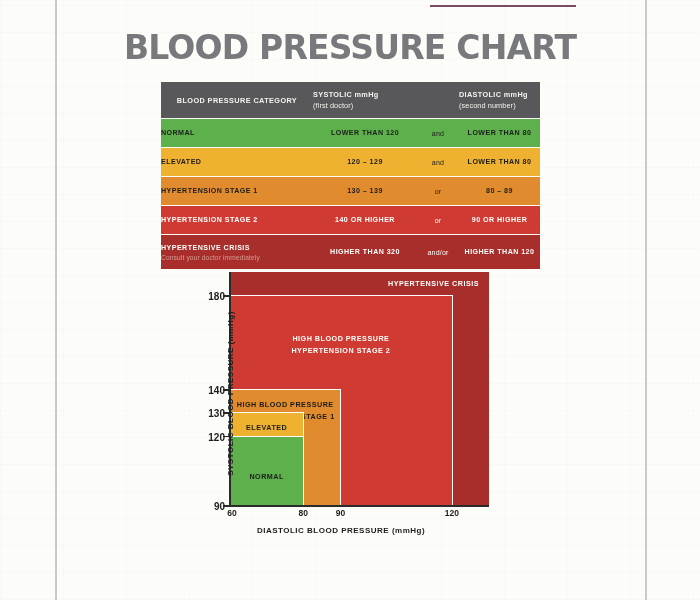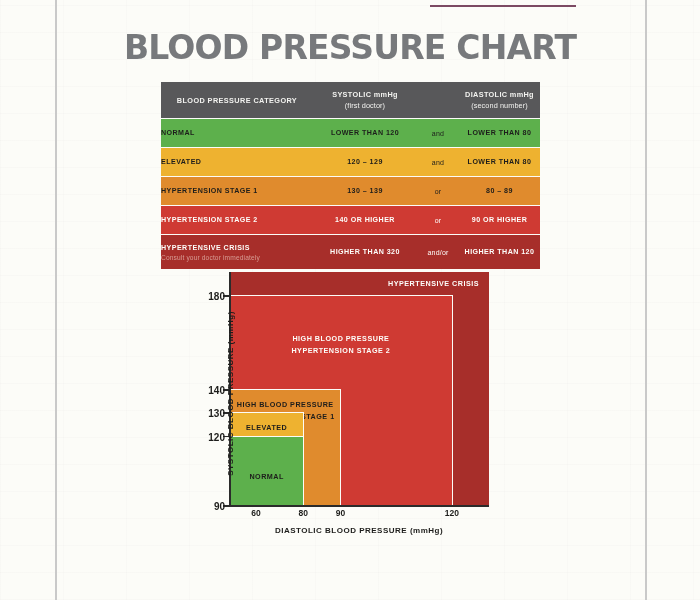--- a/index.html
+++ b/index.html
@@ -88,21 +88,21 @@
   .t-conj { width: 42px;  }
   .t-dia  { width: 81px;  }
 
   .hdr-row td {
     background: #58585a;
     color: #f2f2ef;
     height: 36px;
     font-size: 7.3px;
     font-weight: bold;
     letter-spacing: .35px;
-    text-align: center;
+    text-align: left;
   }
   .hdr-row td.t-cat {
     text-align: center;
     padding-left: 10px;
     letter-spacing: .4px;
   }
   .hdr-sub {
     display: block;
     font-weight: normal;
     margin-top: 2px;
@@ -235,21 +235,21 @@
     transform: rotate(-90deg);
     transform-origin: center center;
     font-size: 8px;
     font-weight: bold;
     letter-spacing: .5px;
     color: #1d1d1b;
     white-space: nowrap;
   }
   #x-axis-title {
     position: absolute;
-    left: 43px;
+    left: 25px;
     top: 254px;
     width: 260px;
     text-align: center;
     font-size: 8px;
     font-weight: bold;
     letter-spacing: .5px;
     color: #1d1d1b;
   }
 </style>
 </head>
@@ -366,21 +366,21 @@
       <div class="y-tick-mark" style="top:117px;"></div>
       <div class="y-tick-wrap" style="top:117.5px;">
         <div class="y-tick">140</div>
       </div>
 
       <div class="y-tick-mark" style="top:23.4px;"></div>
       <div class="y-tick-wrap" style="top:24px;">
         <div class="y-tick">180</div>
       </div>
 
-      <div class="x-tick" style="left:46px;margin-left:24px;">60</div>
+      <div class="x-tick" style="left:46px;">60</div>
       <div class="x-tick" style="left:117.3px;text-align:center;">80</div>
       <div class="x-tick" style="left:154.4px;">90</div>
       <div class="x-tick" style="left:265.8px;">120</div>
 
       <div id="y-axis-title">SYSTOLIC BLOOD PRESSURE  (mmHg)</div>
       <div id="x-axis-title">DIASTOLIC BLOOD PRESSURE  (mmHg)</div>
     </div>
 
   </div>
 </div>

